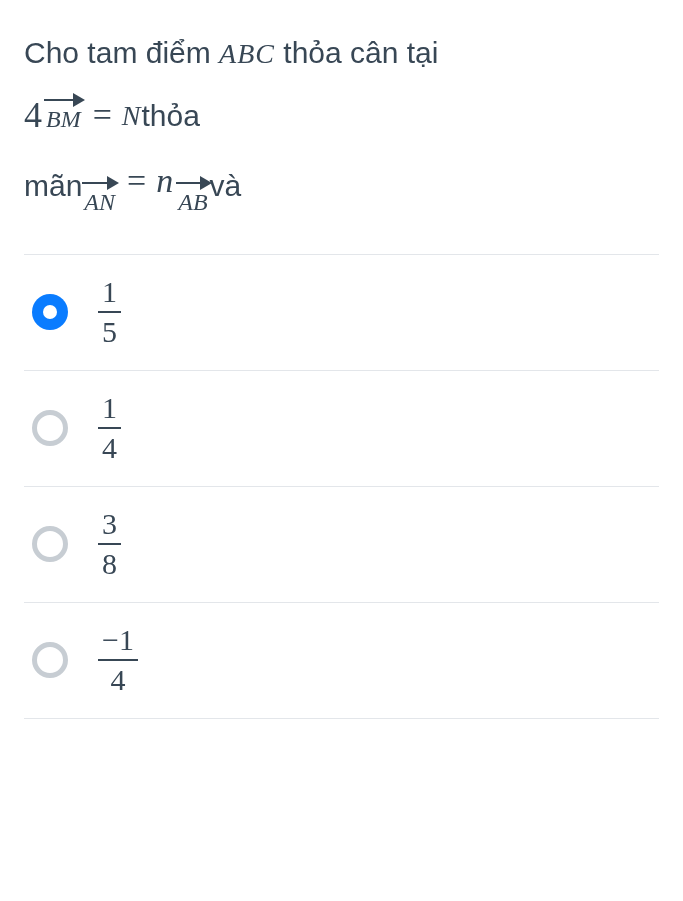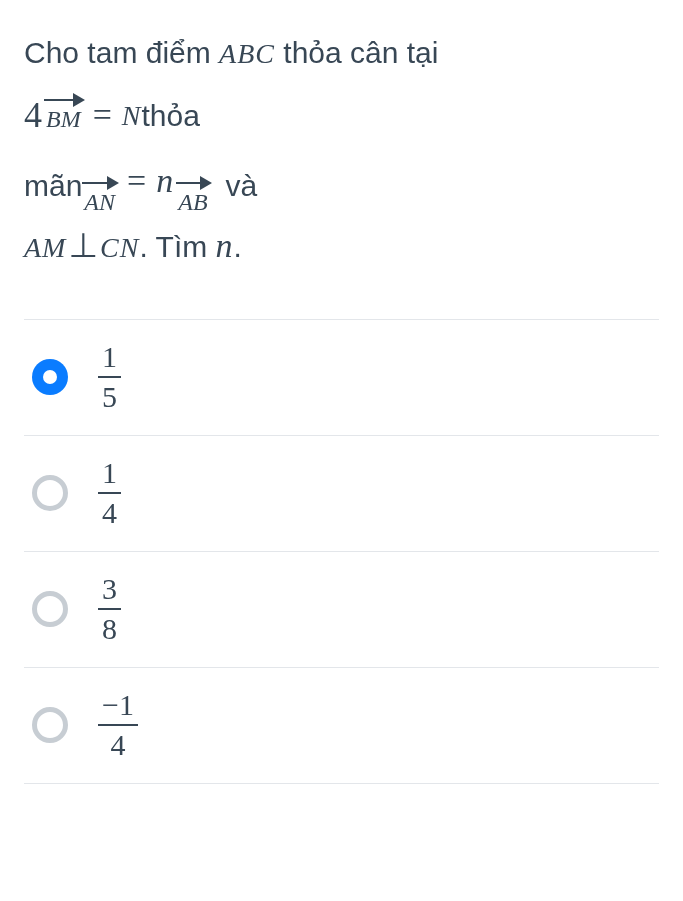--- a/index.html
+++ b/index.html
@@ -161,24 +161,21 @@
     </span>
     <span class="eq">=</span>
     <span class="mi" style="font-size:34px;margin-right:2px;">n</span>
     <span class="vec-wrap">
       <span class="vec-arrow">
           <span class="vec-arrow-line"></span>
           <span class="vec-arrow-head"></span>
         </span>
       <span class="vec-body">AB</span>
     </span>
-    <span style="margin-left:16px;"> và</span>
-  </div>
-  <div>
-    <span class="mi">AM</span><span class="perp">⊥</span><span class="mi">CN</span><span>. Tìm </span><span class="mi" style="font-size:34px;">n</span><span>.</span>
+    <span style="margin-left:0;"> và</span>
   </div>
 </div>
 
 <div class="options">
   <div class="option">
     <div class="radio selected"></div>
     <div class="frac">
       <div class="num">1</div>
       <div class="den">5</div>
     </div>

